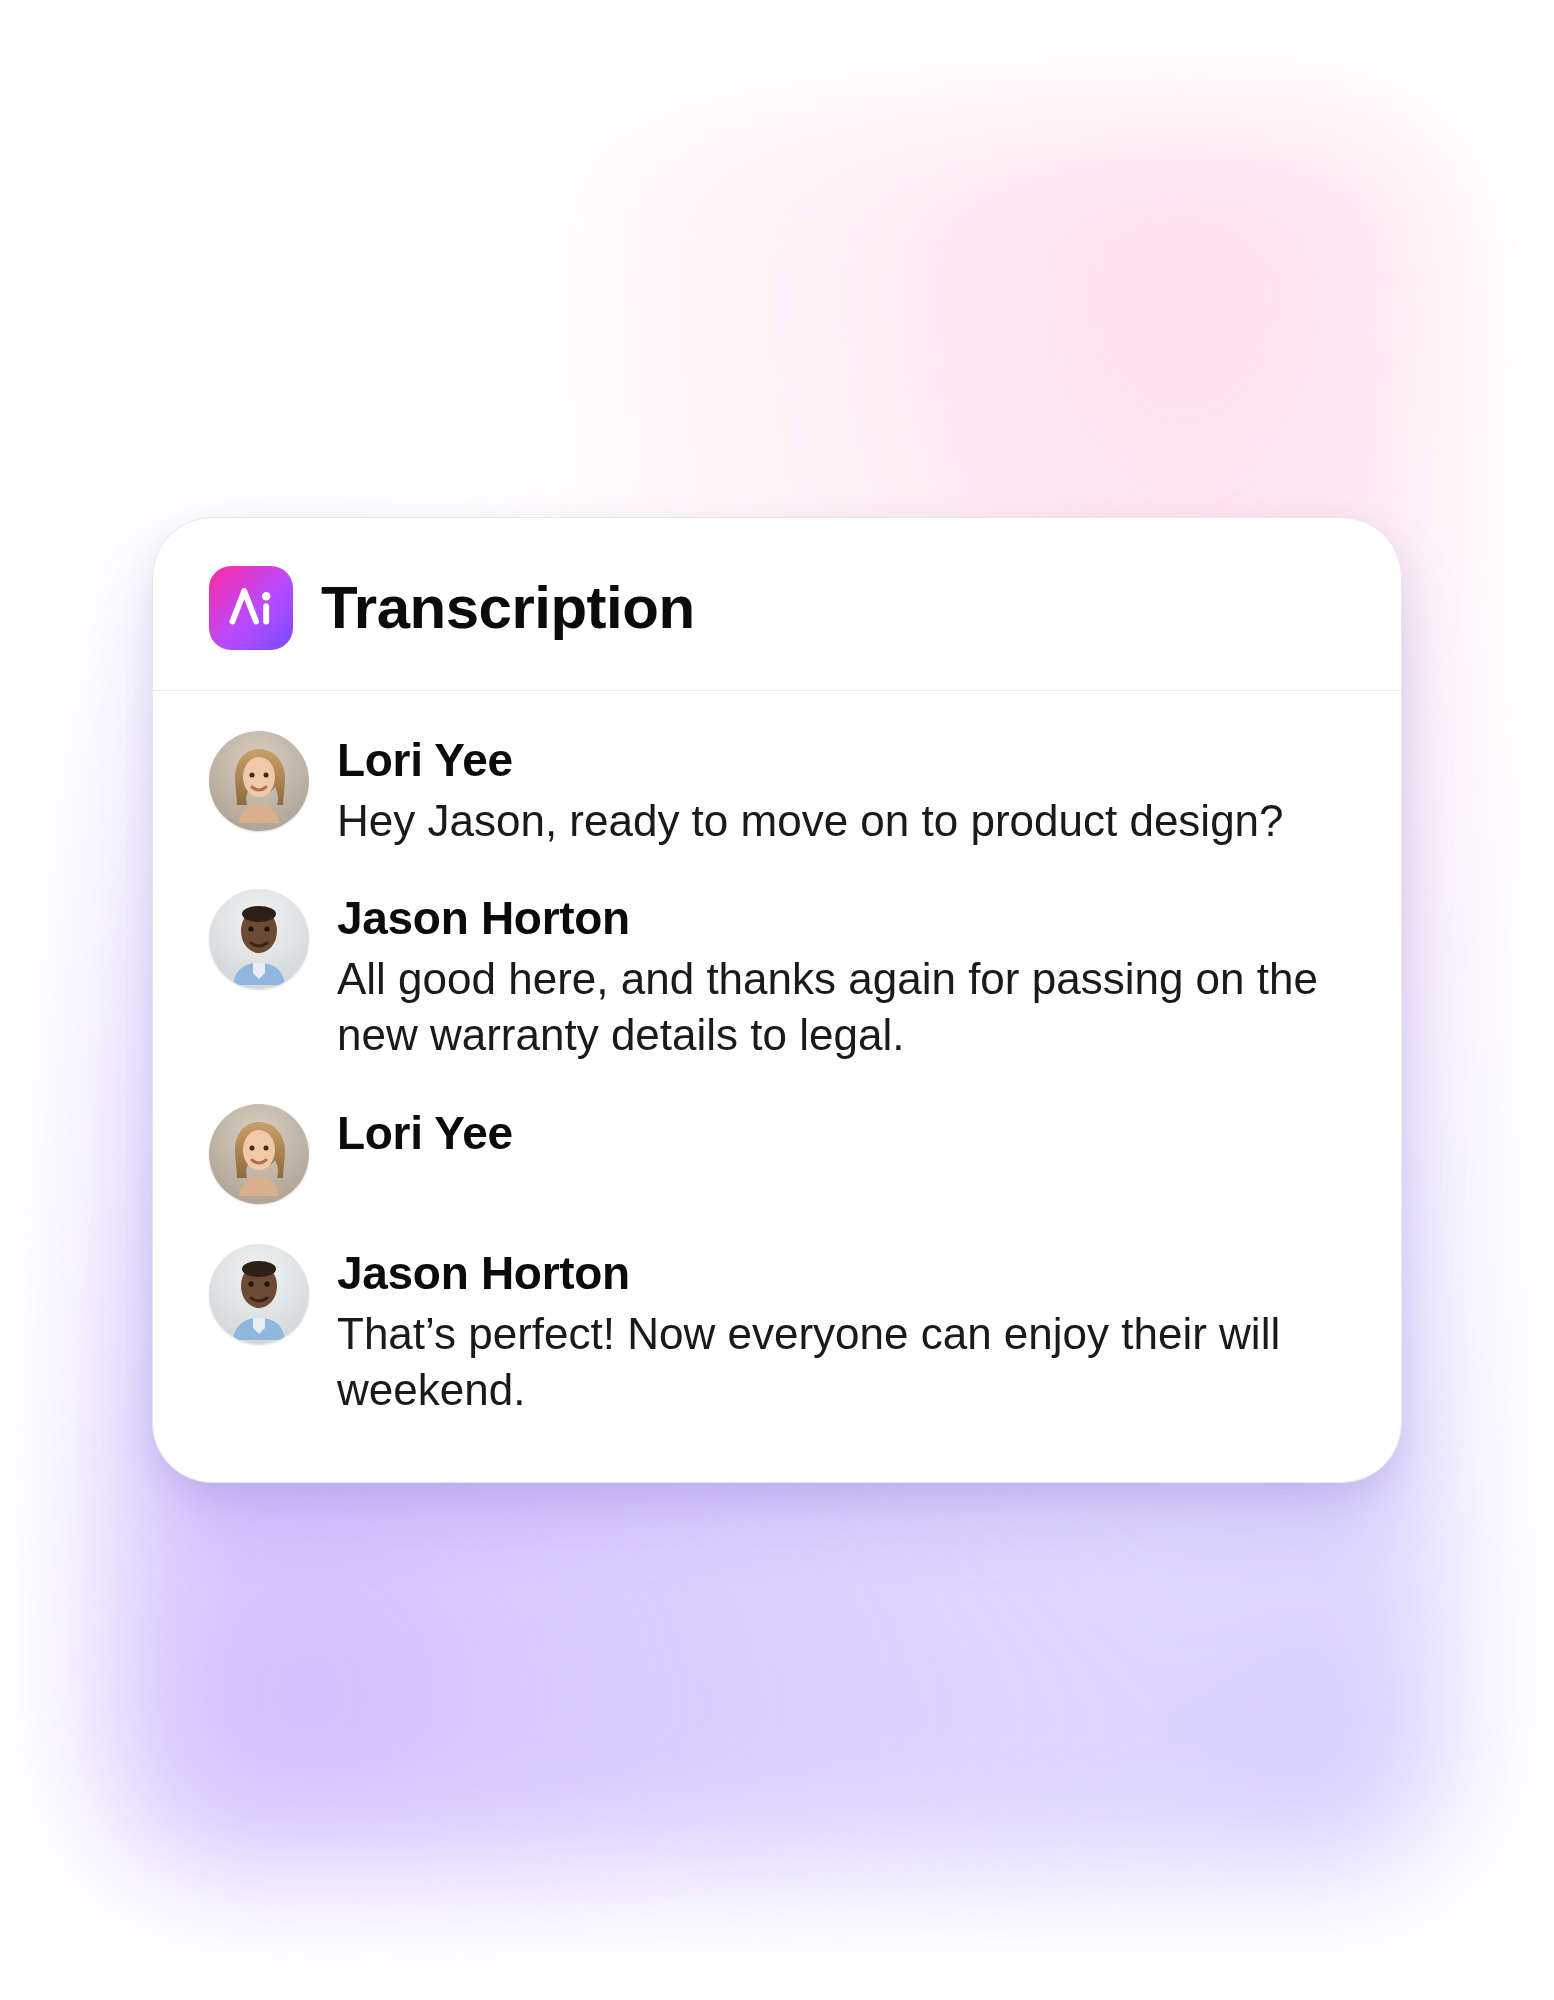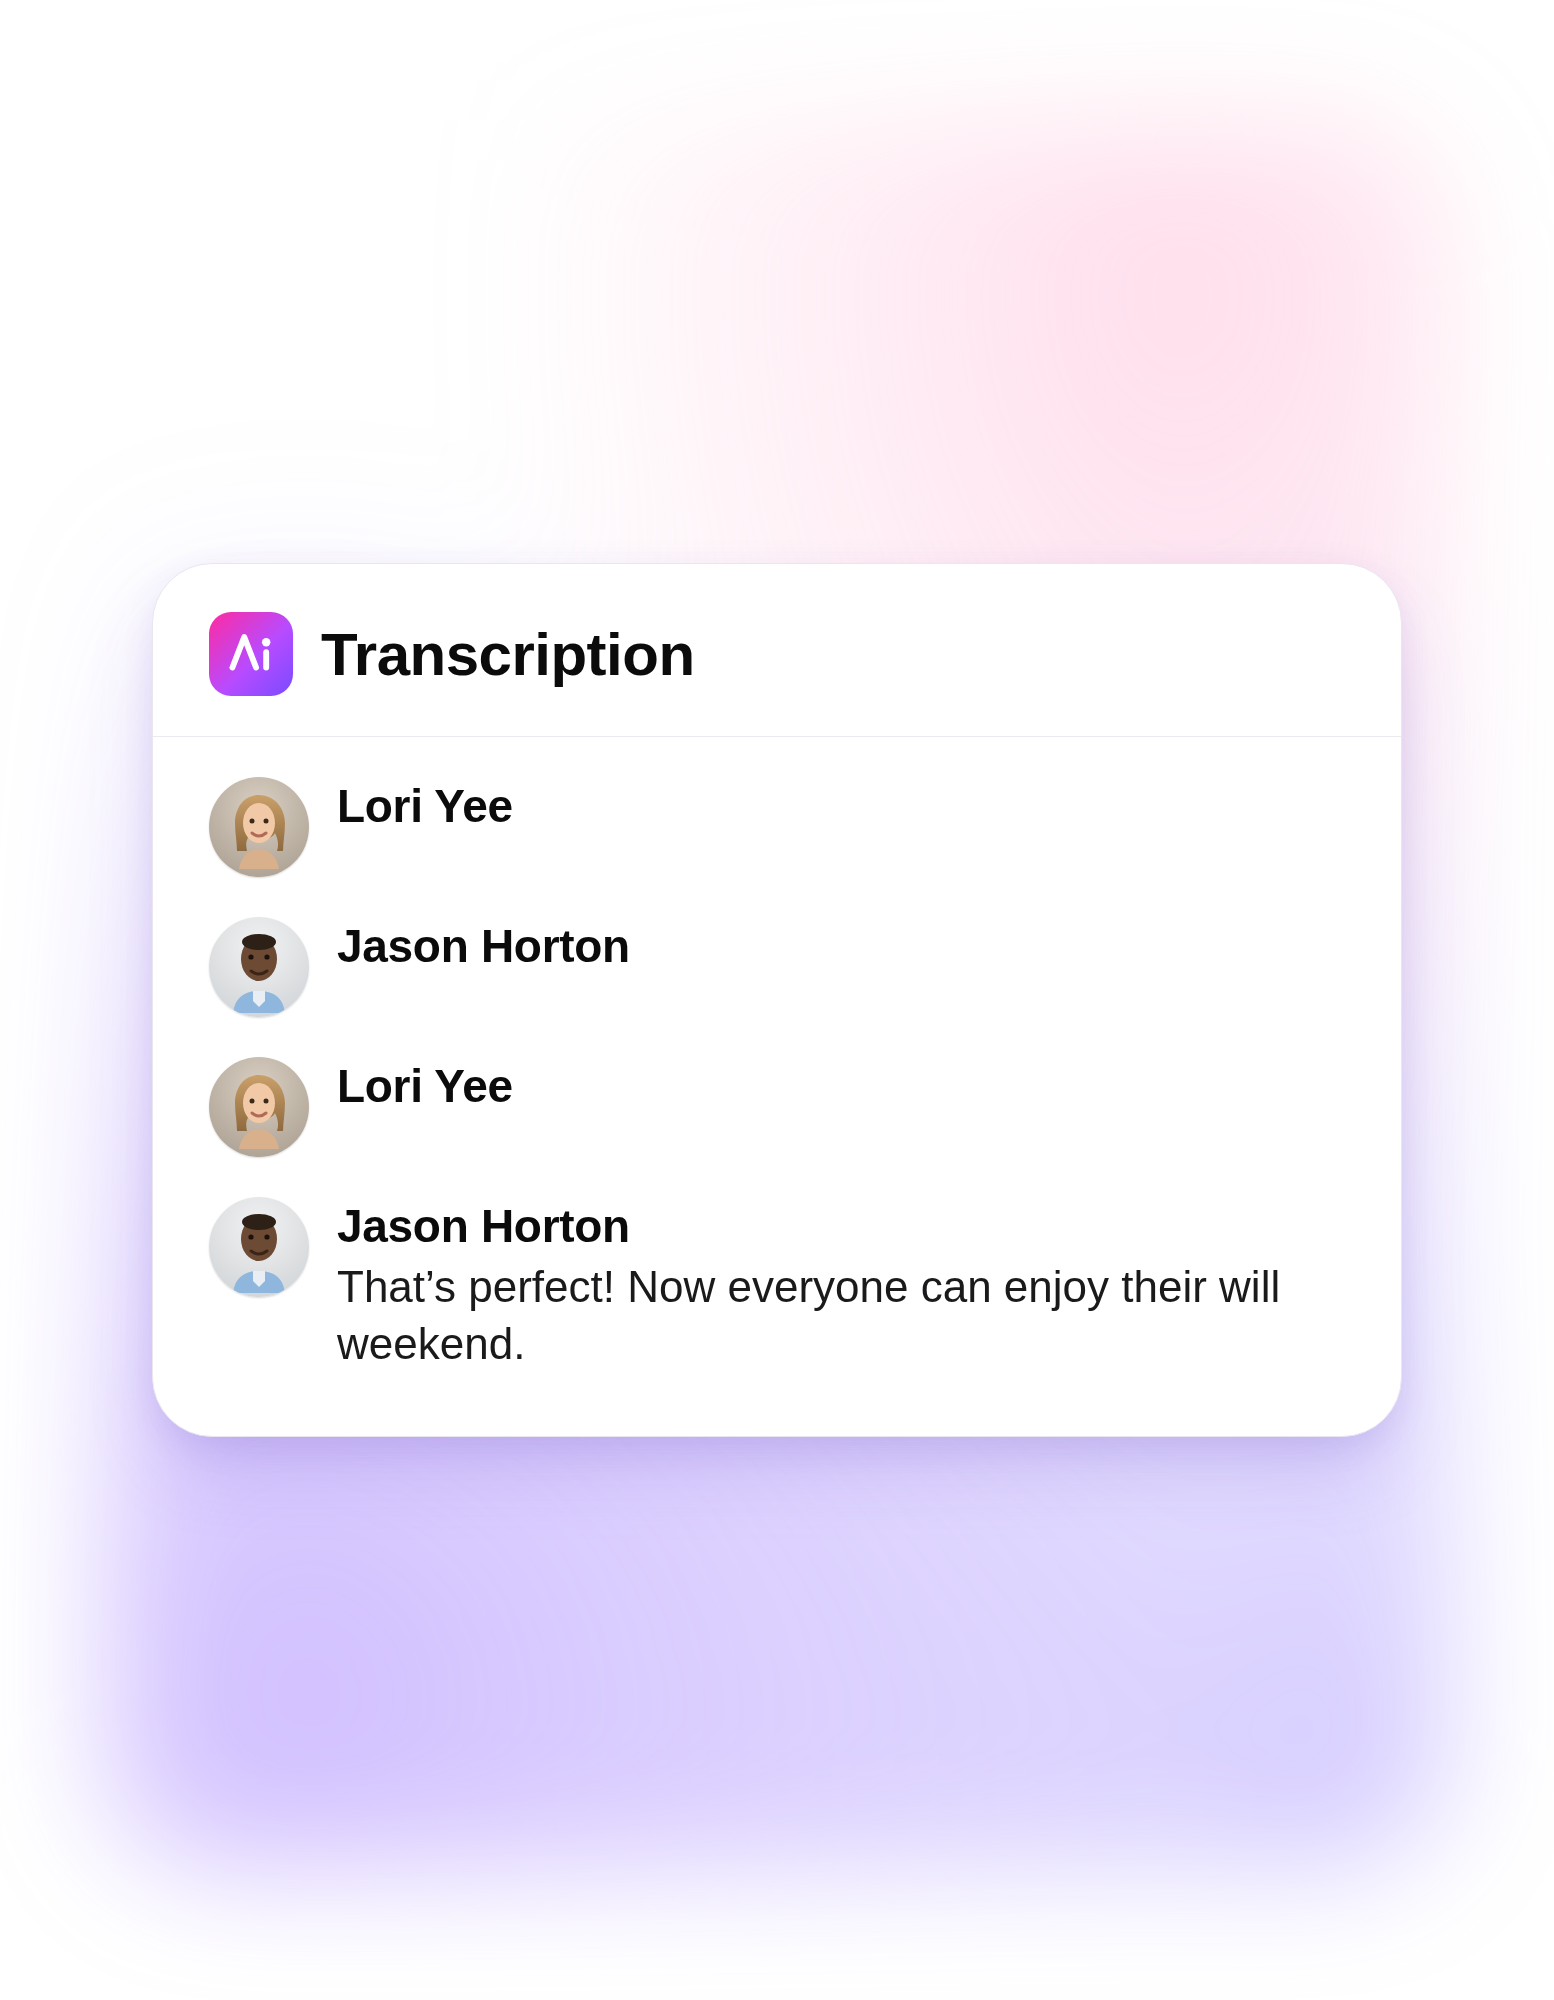--- a/index.html
+++ b/index.html
@@ -149,20 +149,21 @@
             <path d="M50 18c-16 0-24 14-24 28 0 10 2 20 2 28h10c-2-8 0-14 4-16 6 6 20 6 24-2 3 6 4 12 2 18h6c0-8 2-18 2-28 0-14-10-28-26-28z" fill="url(#hairL)"></path>
             <ellipse cx="50" cy="46" rx="16" ry="20" fill="#f1c9a6"></ellipse>
             <path d="M30 92c2-14 12-20 20-20s18 6 20 20z" fill="#d8b08c"></path>
             <circle cx="43" cy="44" r="2.5" fill="#3a2a1a"></circle>
             <circle cx="57" cy="44" r="2.5" fill="#3a2a1a"></circle>
             <path d="M43 56q7 6 14 0" stroke="#b06a5a" stroke-width="3" fill="none" stroke-linecap="round"></path>
           </svg>
         </div>
         <div class="msg-body">
           <div class="speaker">Lori Yee</div>
+          <div class="text">Hey Jason, ready to move on to product design?</div>
         </div>
       </div>
 
       <div class="msg">
         <div class="avatar">
           <svg viewBox="0 0 100 100">
             <defs>
               <radialGradient id="bgJ1" cx="50%" cy="30%" r="80%">
                 <stop offset="0%" stop-color="#f2f2f2"></stop>
                   <stop offset="100%" stop-color="#cfd3d6"></stop>
@@ -173,20 +174,21 @@
             <ellipse cx="50" cy="25" rx="17" ry="8" fill="#2d2016"></ellipse>
             <path d="M24 96c2-16 12-22 26-22s24 6 26 22z" fill="#8fb7dd"></path>
             <path d="M44 74h12v10l-6 6-6-6z" fill="#e9eef4"></path>
             <circle cx="42" cy="40" r="2.6" fill="#1a120c"></circle>
             <circle cx="58" cy="40" r="2.6" fill="#1a120c"></circle>
             <path d="M42 54q8 6 16 0" stroke="#3a2416" stroke-width="3" fill="none" stroke-linecap="round"></path>
           </svg>
         </div>
         <div class="msg-body">
           <div class="speaker">Jason Horton</div>
+          <div class="text">All good here, and thanks again for passing on the new warranty details to legal.</div>
         </div>
       </div>
 
       <div class="msg">
         <div class="avatar">
           <svg viewBox="0 0 100 100">
             <rect width="100" height="100" fill="url(#bgL1)"></rect>
             <path d="M50 18c-16 0-24 14-24 28 0 10 2 20 2 28h10c-2-8 0-14 4-16 6 6 20 6 24-2 3 6 4 12 2 18h6c0-8 2-18 2-28 0-14-10-28-26-28z" fill="url(#hairL)"></path>
             <ellipse cx="50" cy="46" rx="16" ry="20" fill="#f1c9a6"></ellipse>
             <path d="M30 92c2-14 12-20 20-20s18 6 20 20z" fill="#d8b08c"></path>

